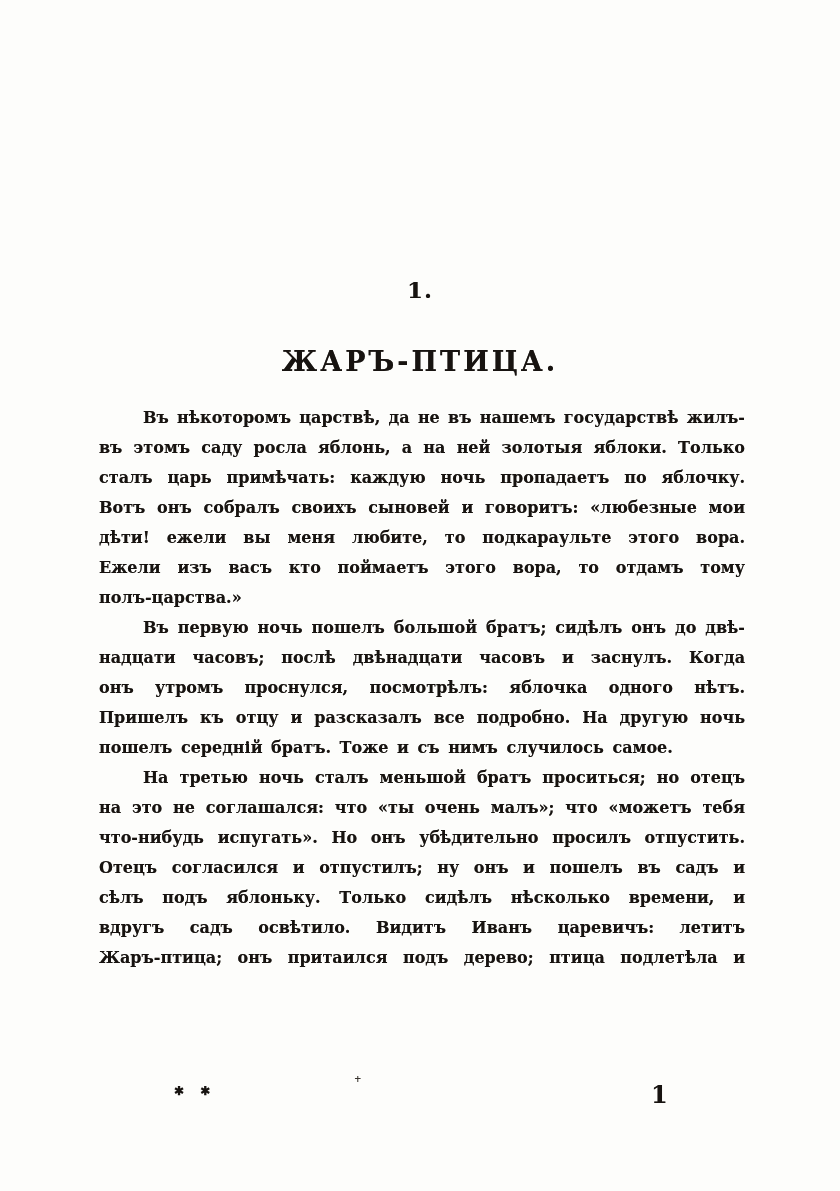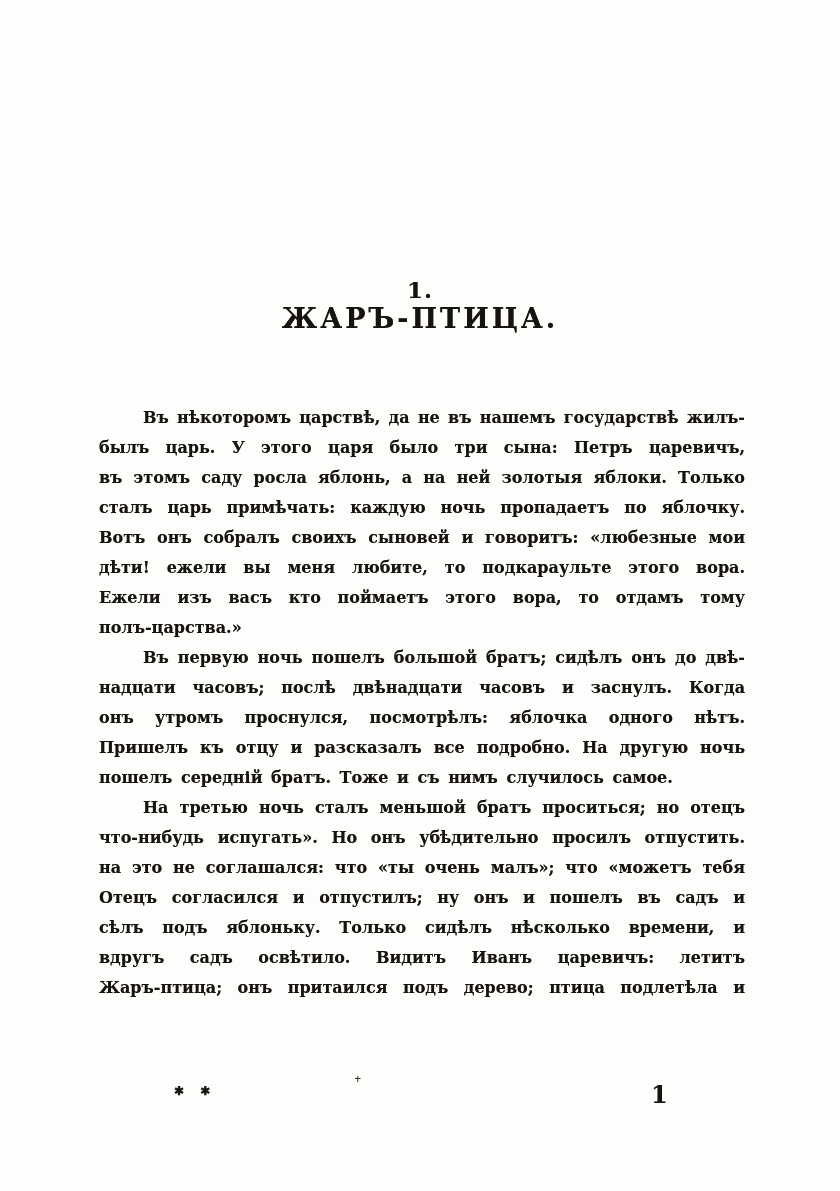--- a/index.html
+++ b/index.html
@@ -24,20 +24,21 @@
     left: 0;
     width: 840px;
     text-align: center;
   }
   .section-number {
     font-size: 23px;
     letter-spacing: 1px;
     text-shadow: 0 0 0.5px rgba(20,15,10,0.55);
   }
   .story-title {
+    margin-top: 43px;
     font-size: 27px;
     letter-spacing: 3px;
     text-shadow: 0 0 0.6px rgba(20,15,10,0.65);
   }
   .body-text {
     position: absolute;
     top: 403px;
     left: 99px;
     width: 646px;
     font-size: 16px;
@@ -86,39 +87,38 @@
 <div class="page">
 
   <div class="heading-block">
     <div class="section-number">1.</div>
     <div class="story-title">ЖАРЪ-ПТИЦА.</div>
   </div>
 
   <div class="body-text">
     <div class="para">
       <div class="line indent">Въ нѣкоторомъ царствѣ, да не въ нашемъ государствѣ жилъ-</div>
-      <div class="line">былъ царь. У этого царя было три сына: Петръ царевичъ,</div>
       <div class="line">въ этомъ саду росла яблонь, а на ней золотыя яблоки. Только</div>
       <div class="line">сталъ царь примѣчать: каждую ночь пропадаетъ по яблочку.</div>
       <div class="line">Вотъ онъ собралъ своихъ сыновей и говоритъ: «любезные мои</div>
       <div class="line">дѣти! ежели вы меня любите, то подкараульте этого вора.</div>
       <div class="line">Ежели изъ васъ кто поймаетъ этого вора, то отдамъ тому</div>
       <div class="line end">полъ-царства.»</div>
     </div>
     <div class="para">
       <div class="line indent">Въ первую ночь пошелъ большой братъ; сидѣлъ онъ до двѣ-</div>
       <div class="line">надцати часовъ; послѣ двѣнадцати часовъ и заснулъ. Когда</div>
       <div class="line">онъ утромъ проснулся, посмотрѣлъ: яблочка одного нѣтъ.</div>
       <div class="line">Пришелъ къ отцу и разсказалъ все подробно. На другую ночь</div>
       <div class="line end">пошелъ середній братъ. Тоже и съ нимъ случилось самое.</div>
     </div>
     <div class="para">
       <div class="line indent">На третью ночь сталъ меньшой братъ проситься; но отецъ</div>
+      <div class="line">на это не соглашался: что «ты очень малъ»; что «можетъ тебя</div>
       <div class="line">что-нибудь испугать». Но онъ убѣдительно просилъ отпустить.</div>
-      <div class="line">на это не соглашался: что «ты очень малъ»; что «можетъ тебя</div>
       <div class="line">Отецъ согласился и отпустилъ; ну онъ и пошелъ въ садъ и</div>
       <div class="line">сѣлъ подъ яблоньку. Только сидѣлъ нѣсколько времени, и</div>
       <div class="line">вдругъ садъ освѣтило. Видитъ Иванъ царевичъ: летитъ</div>
       <div class="line">Жаръ-птица; онъ притаился подъ дерево; птица подлетѣла и</div>
     </div>
   </div>
 
   <div class="footer-signature">✱ ✱</div>
 
   <div class="print-artifact">+</div>

